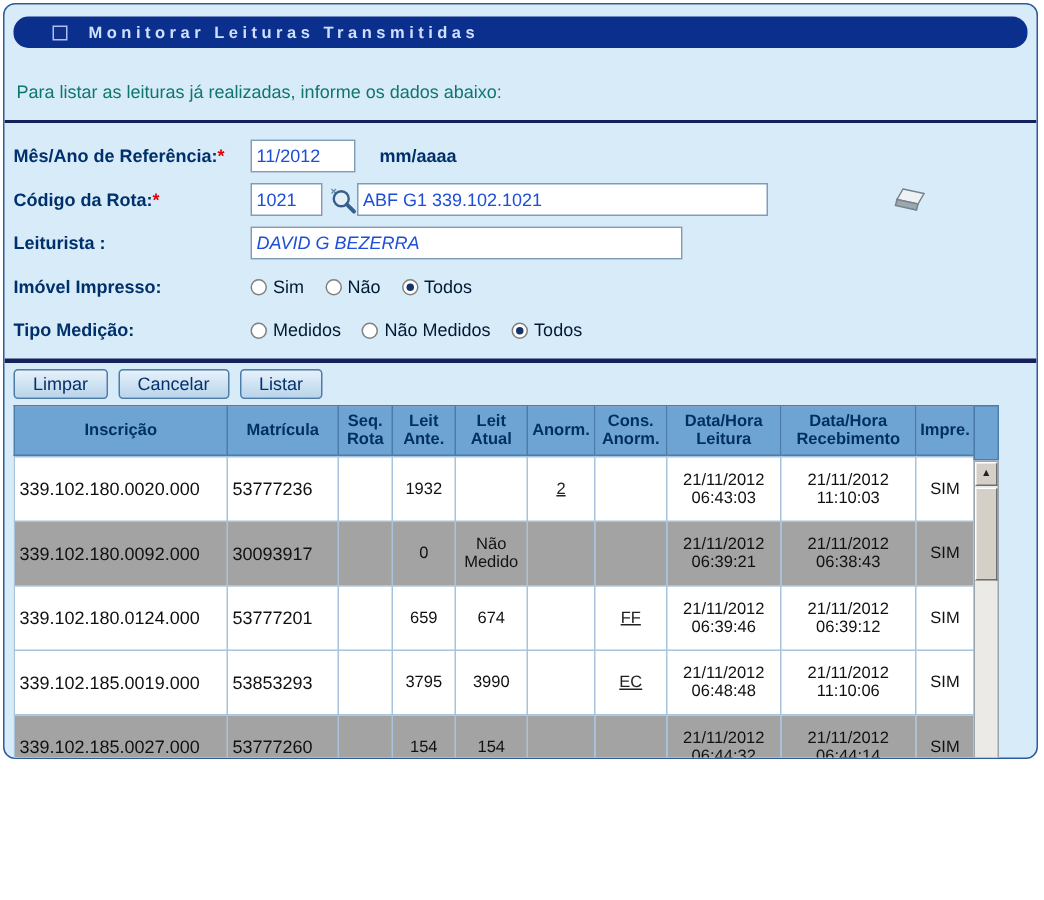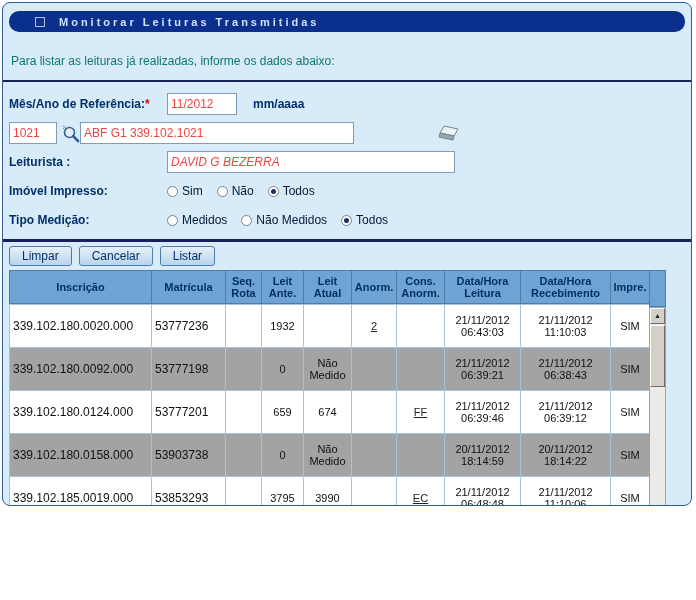--- a/index.html
+++ b/index.html
@@ -25,21 +25,21 @@
   .intro{margin:22px 8px 12px;font-size:12px;color:#0f766e;}
   .divider-thin{height:2px;background:#16215c;}
   .divider-thick{height:3px;background:#16215c;margin-top:8px;}
   
   .form-area{padding:4px 6px 0;}
   .form-row{display:flex;align-items:center;min-height:22px;margin:7px 0;}
   .form-label{flex:0 0 158px;font-weight:bold;font-size:12px;color:#00306b;}
   .req{color:#e00000;}
   input.text{
     height:16px;border:1px solid #7f9db9;font-size:12px;font-family:inherit;
-    padding:2px 3px;background:#fff;color:#ef4444;
+    padding:2px 3px;background:#fff;color:#1d4ed8;
   }
   .w-mes{width:62px;}
   .w-rota{width:40px;}
   .field-readonly{background:#dbe5ef;border:1px solid #9ab0c6;color:#222;}
   .w-desc{width:266px;}
   .w-leiturista{width:280px;font-style:italic;}
   .mask-label{font-weight:bold;font-size:12px;color:#00306b;margin-left:16px;}
   .icon-btn{margin-left:4px;display:inline-flex;align-items:center;cursor:pointer;background:none;border:none;padding:0;}
   .eraser-btn{margin-left:84px;}
   
@@ -120,20 +120,21 @@
 
   <div class="form-area">
 
     <div class="form-row">
       <span class="form-label"><span>Mês/Ano de Referência:</span><span class="req">*</span></span>
       <input type="text" class="text w-mes" value="11/2012" style="">
       <span class="mask-label">mm/aaaa</span>
     </div>
 
     <div class="form-row">
+      <span class="form-label"><span>Código da Rota:</span><span class="req">*</span></span>
       <input type="text" class="text w-rota" value="1021" style="">
       <button class="icon-btn">
         <svg width="19" height="19" viewBox="0 0 19 19">
           <line x1="2" y1="2" x2="5" y2="5" stroke="#6f8fae" stroke-width="1"></line>
           <line x1="5" y1="2" x2="2" y2="5" stroke="#6f8fae" stroke-width="1"></line>
           <circle cx="8.5" cy="8.5" r="5" fill="#e4eef6" stroke="#35608e" stroke-width="1.6"></circle>
           <line x1="12.2" y1="12.2" x2="17" y2="17" stroke="#35608e" stroke-width="2.6" stroke-linecap="round"></line>
         </svg>
       </button>
       <input type="text" class="text field-readonly w-desc" readonly="" value="ABF G1 339.102.1021" style="">
@@ -256,21 +257,21 @@
               <td class="col-anorm"><span class="cell-link">2</span></td>
               <td class="col-cons_anorm"></td>
               <td class="col-data_leitura">21/11/2012
 06:43:03</td>
               <td class="col-data_recebimento">21/11/2012
 11:10:03</td>
               <td class="col-impre">SIM</td>
             </tr>
             <tr class="alt">
               <td class="col-inscricao">339.102.180.0092.000</td>
-              <td class="col-matricula">53777198</td>
+              <td class="col-matricula">30093917</td>
               <td class="col-seq_rota"></td>
               <td class="col-leit_ante">0</td>
               <td class="col-leit_atual">Não
 Medido</td>
               <td class="col-anorm"></td>
               <td class="col-cons_anorm"></td>
               <td class="col-data_leitura">21/11/2012
 06:39:21</td>
               <td class="col-data_recebimento">21/11/2012
 06:38:43</td>
@@ -281,35 +282,20 @@
               <td class="col-matricula">53777201</td>
               <td class="col-seq_rota"></td>
               <td class="col-leit_ante">659</td>
               <td class="col-leit_atual">674</td>
               <td class="col-anorm"></td>
               <td class="col-cons_anorm"><span class="cell-link">FF</span></td>
               <td class="col-data_leitura">21/11/2012
 06:39:46</td>
               <td class="col-data_recebimento">21/11/2012
 06:39:12</td>
-              <td class="col-impre">SIM</td>
-            </tr>
-            <tr class="alt">
-              <td class="col-inscricao">339.102.180.0158.000</td>
-              <td class="col-matricula">53903738</td>
-              <td class="col-seq_rota"></td>
-              <td class="col-leit_ante">0</td>
-              <td class="col-leit_atual">Não
-Medido</td>
-              <td class="col-anorm"></td>
-              <td class="col-cons_anorm"></td>
-              <td class="col-data_leitura">20/11/2012
-18:14:59</td>
-              <td class="col-data_recebimento">20/11/2012
-18:14:22</td>
               <td class="col-impre">SIM</td>
             </tr>
             <tr>
               <td class="col-inscricao">339.102.185.0019.000</td>
               <td class="col-matricula">53853293</td>
               <td class="col-seq_rota"></td>
               <td class="col-leit_ante">3795</td>
               <td class="col-leit_atual">3990</td>
               <td class="col-anorm"></td>
               <td class="col-cons_anorm"><span class="cell-link">EC</span></td>

